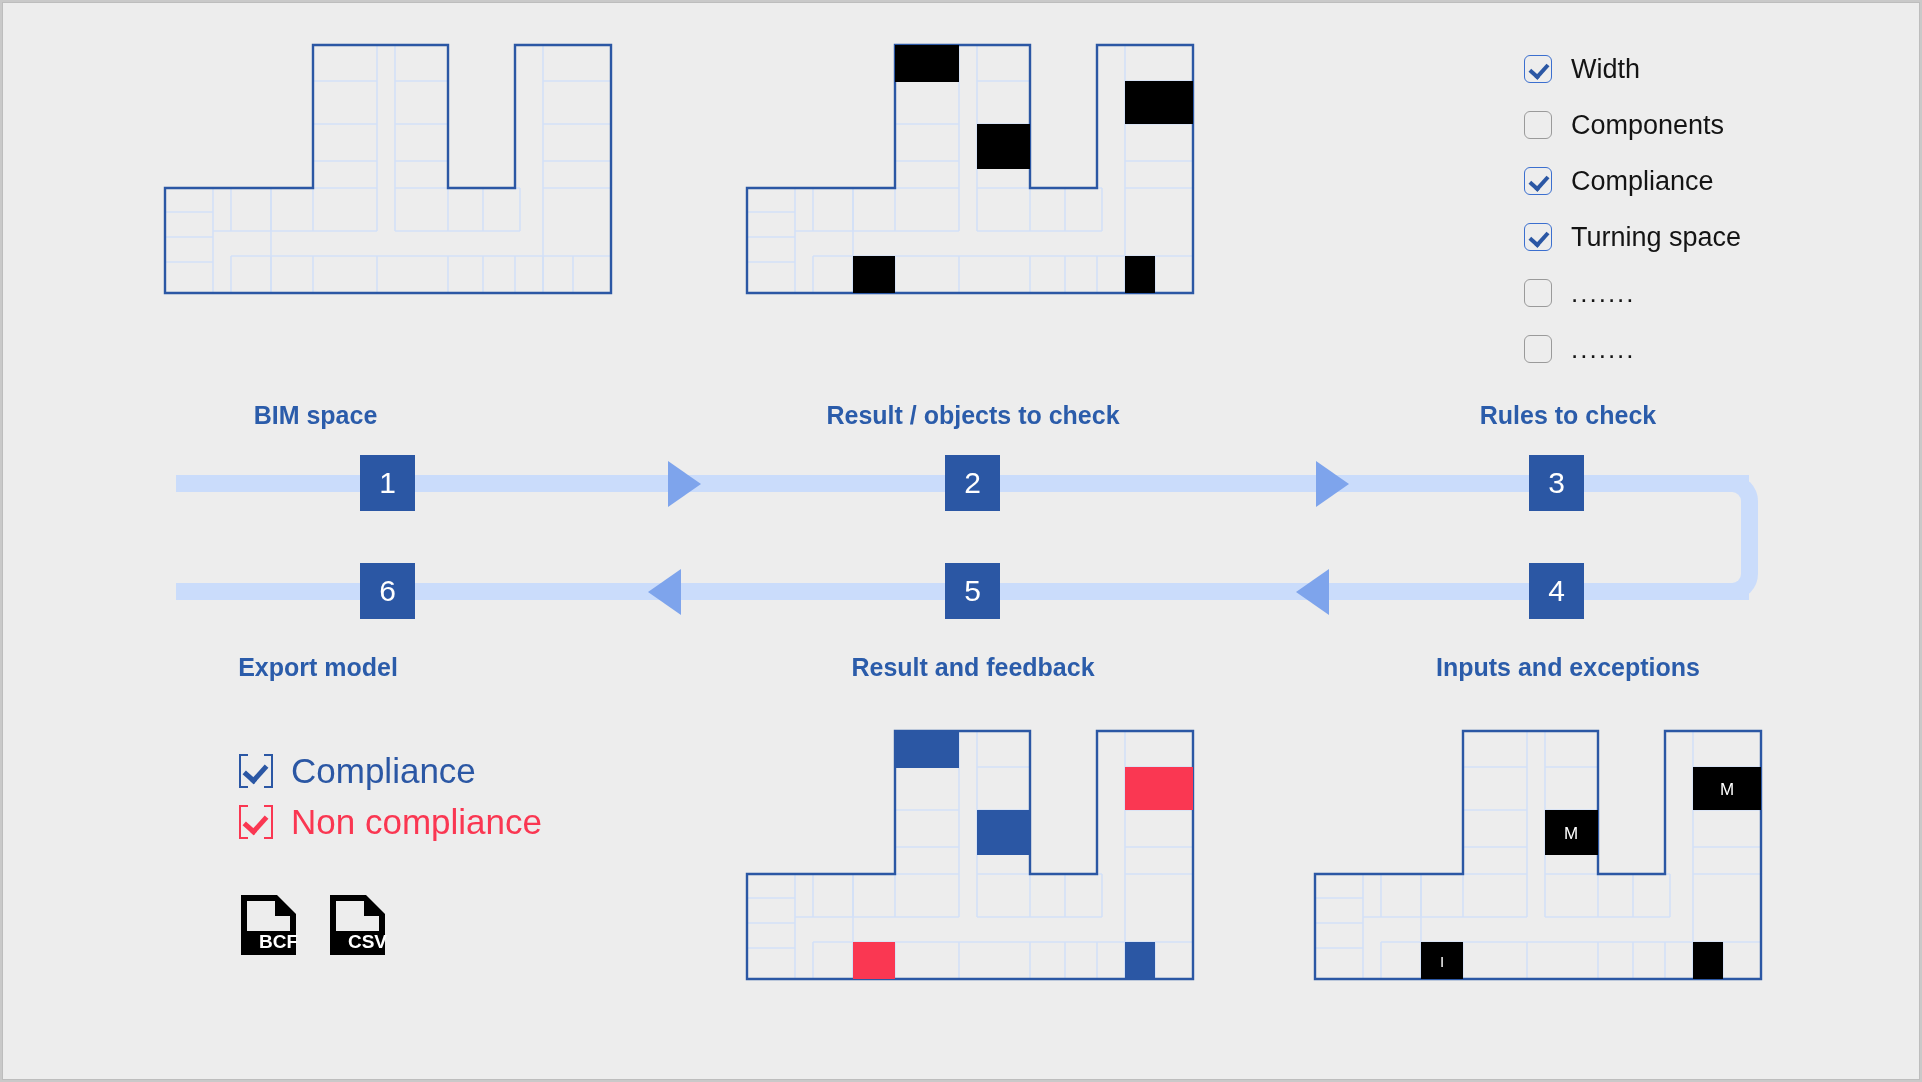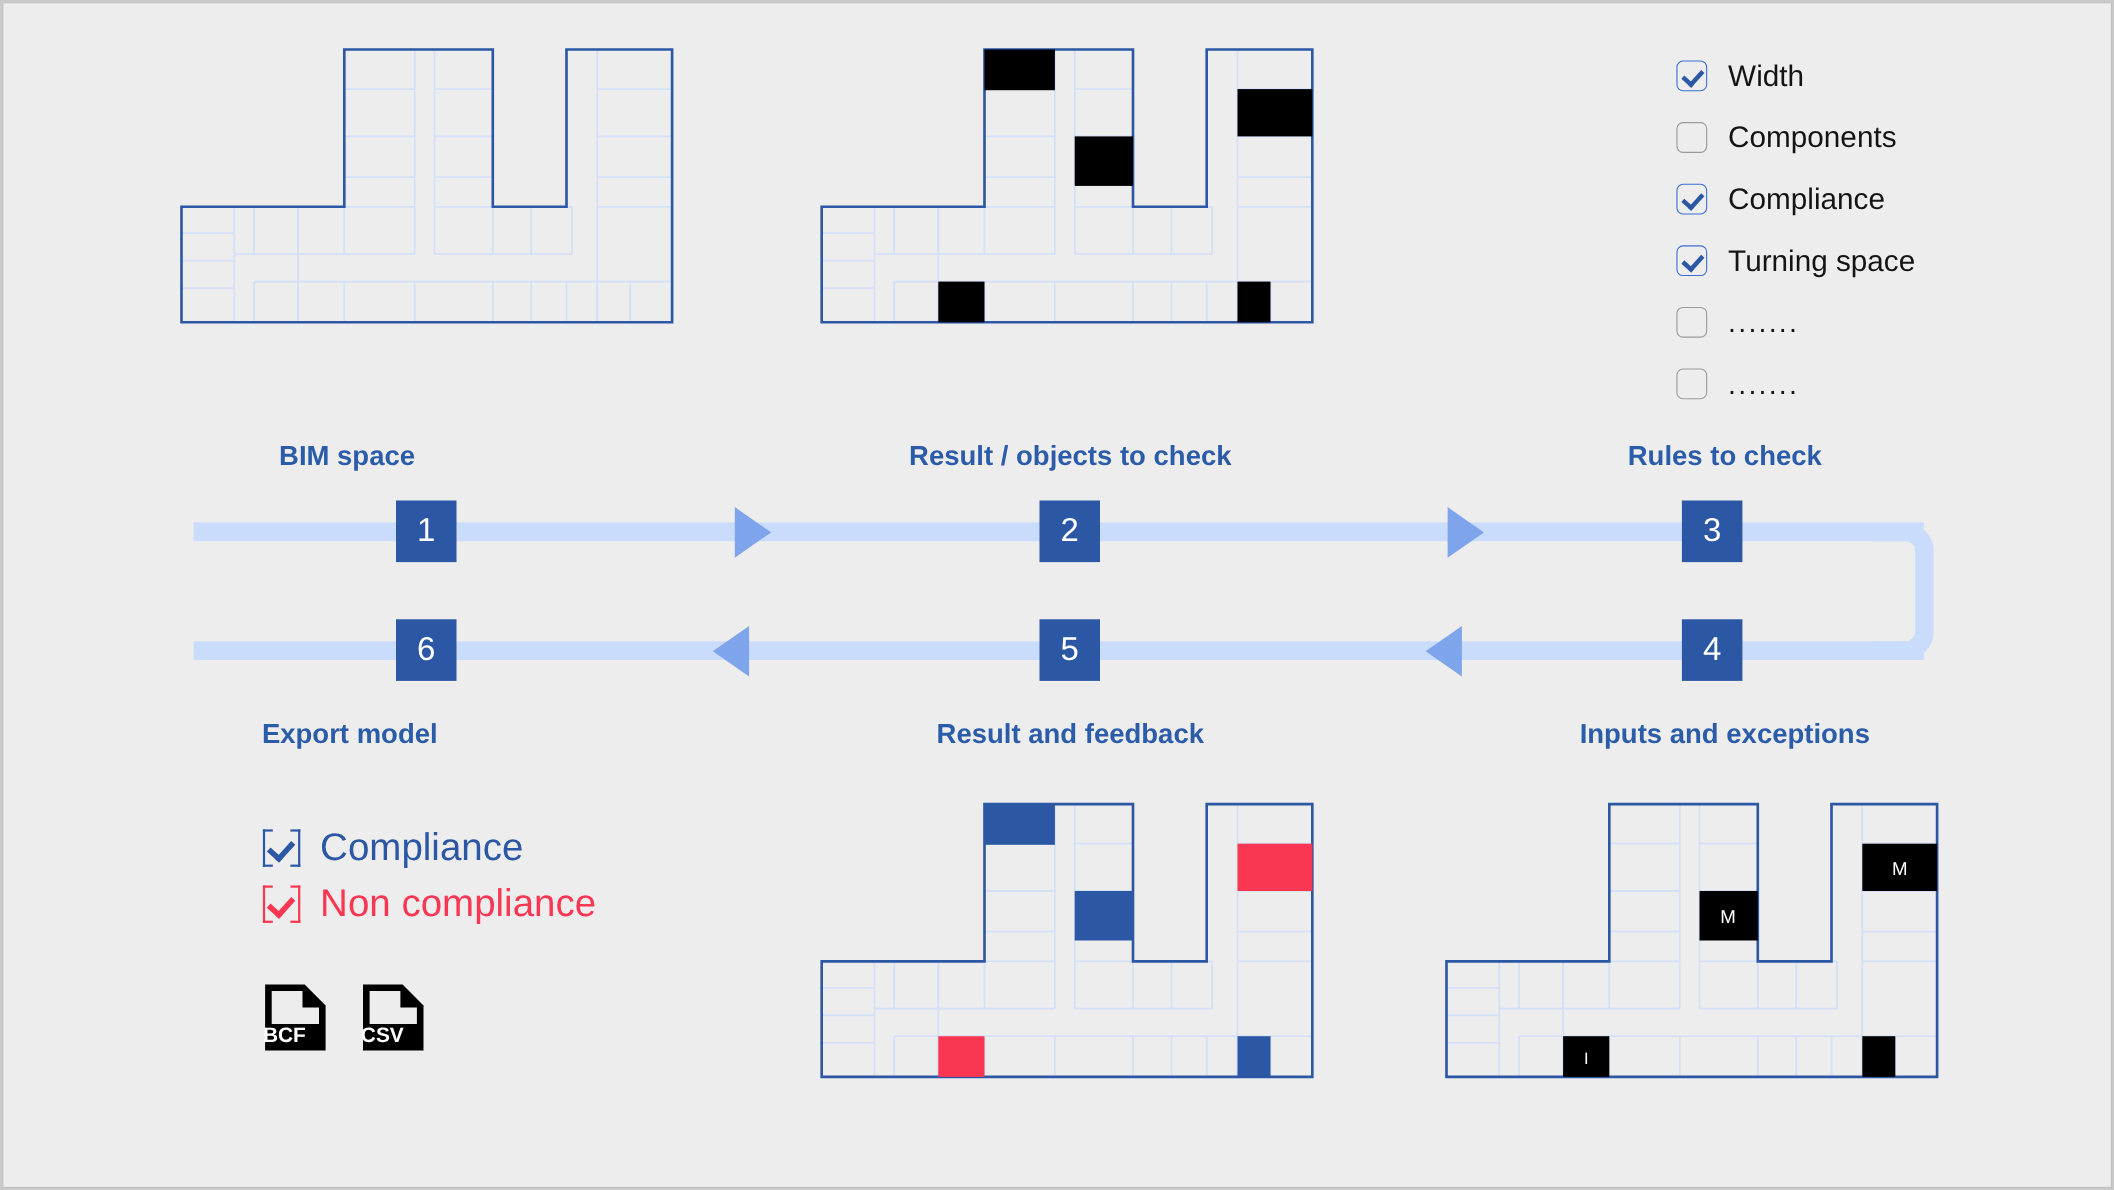--- a/index.html
+++ b/index.html
@@ -127,21 +127,21 @@
     transform:rotate(42deg);
   }
   .leg-label{font-size:35px;white-space:nowrap;line-height:1;}
 
   
   #files{position:absolute;left:236px;top:890px;display:flex;gap:30px;}
   .fileicon{position:relative;width:59px;height:64px;}
   .fileicon svg{display:block;}
   .fileicon .ftext{
     position:absolute;left:0;right:0;bottom:4px;
-    text-align:left;color:#ffffff;
+    text-align:right;color:#ffffff;
     font-size:19px;font-weight:bold;
     letter-spacing:0px;
     font-family:"Liberation Sans", sans-serif;
   }
 </style>
 </head>
 <body>
 
 <div id="canvas">
 

